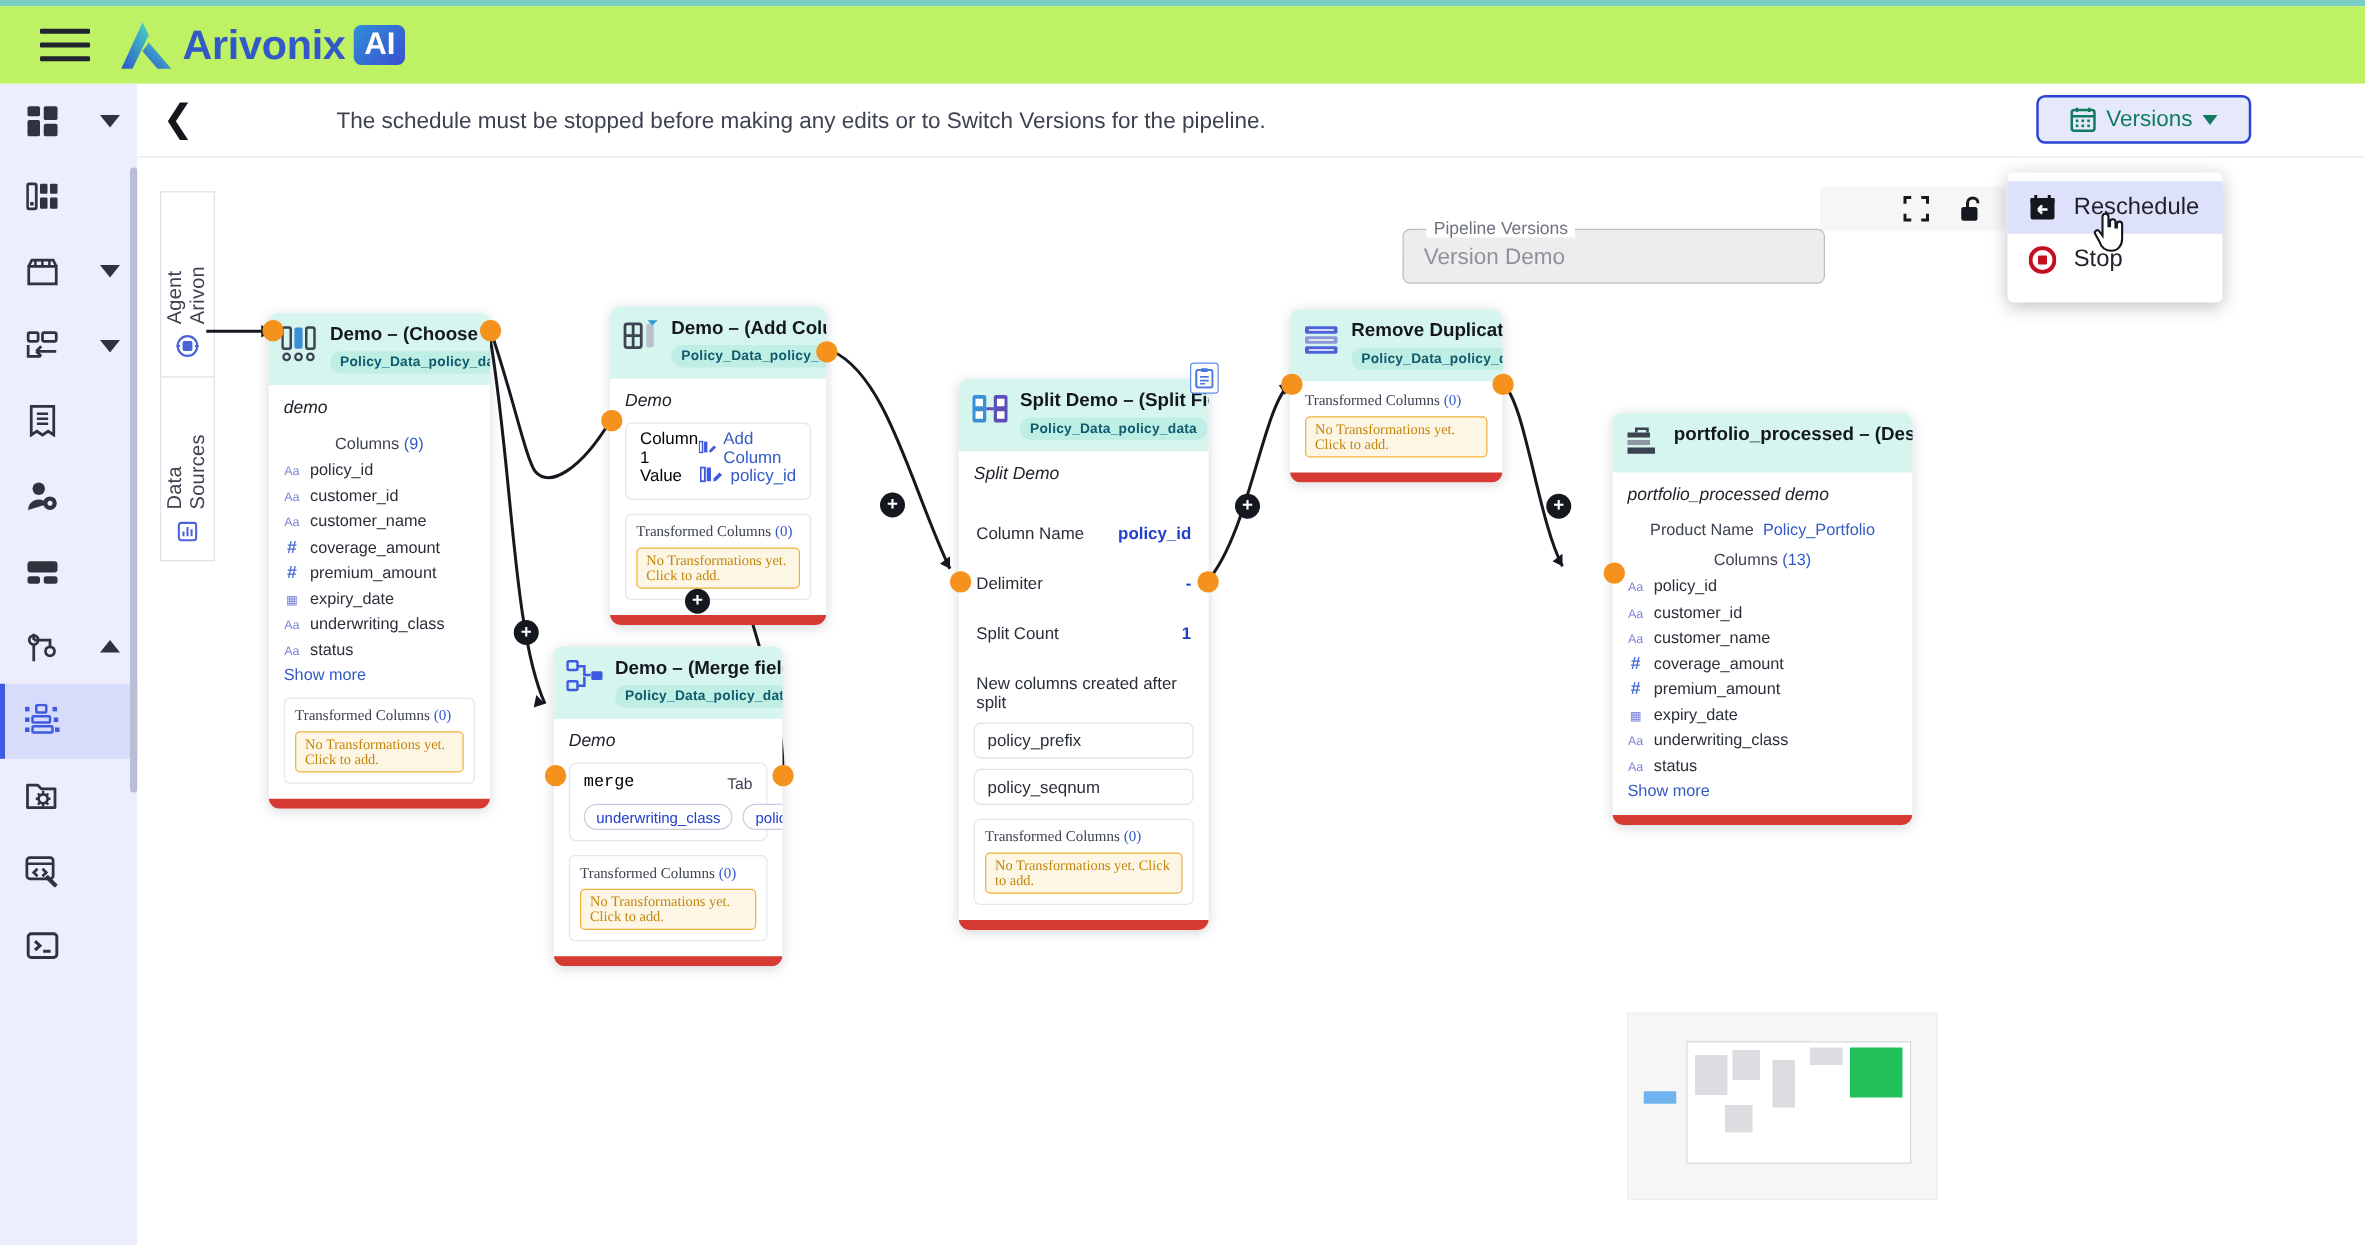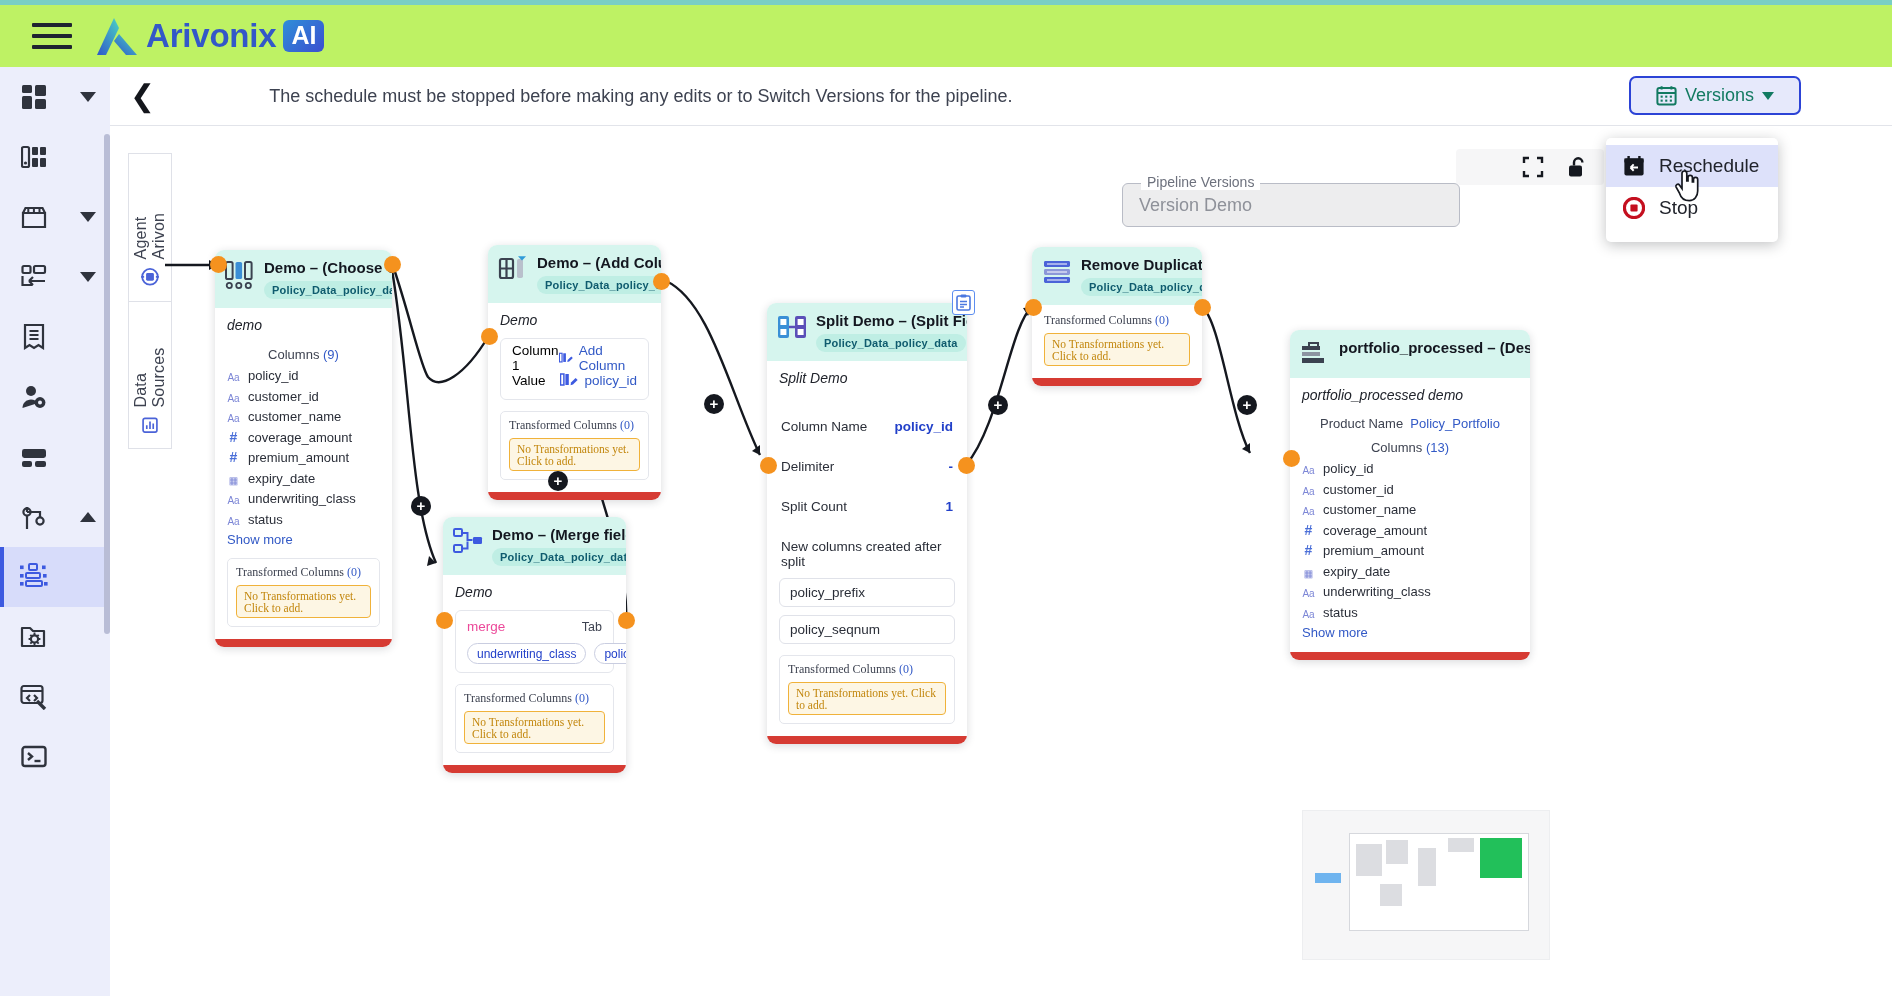--- a/index.html
+++ b/index.html
@@ -221,21 +221,21 @@
   .split-k { font-size: 13.5px; color: #2a2e38; }
   .split-v { font-size: 13.5px; color: #2240c9; font-weight: 700; }
   .split-note { font-size: 13.5px; color: #2a2e38; margin: 16px 2px 9px; }
   .split-in {
     border: 1px solid #e0e2e9; border-radius: 6px; height: 29px;
     display: flex; align-items: center; padding: 0 10px; font-size: 13.5px;
     color: #2a2e38; margin-bottom: 8px; cursor: text;
   }
 
   .merge-row { display: flex; align-items: center; justify-content: space-between; }
-  .merge-name { font-size: 13.5px; color: #ec4899; }
+  .merge-name { font-size: 13.5px; color: #000000; font-family: Liberation Mono, monospace; }
   .merge-tab { font-size: 12.5px; color: #3d4250; }
   .tagrow { display: flex; gap: 8px; margin-top: 9px; }
   .tag {
     border: 1px solid #c9cde0; border-radius: 11px; padding: 2.5px 9px;
     font-size: 12px; color: #2240c9; background: #fff;
   }
 
   .note-badge {
     position: absolute; width: 23px; height: 25px; background: #fff;
     border: 1px solid #5d8ef0; border-radius: 3px; z-index: 40;

